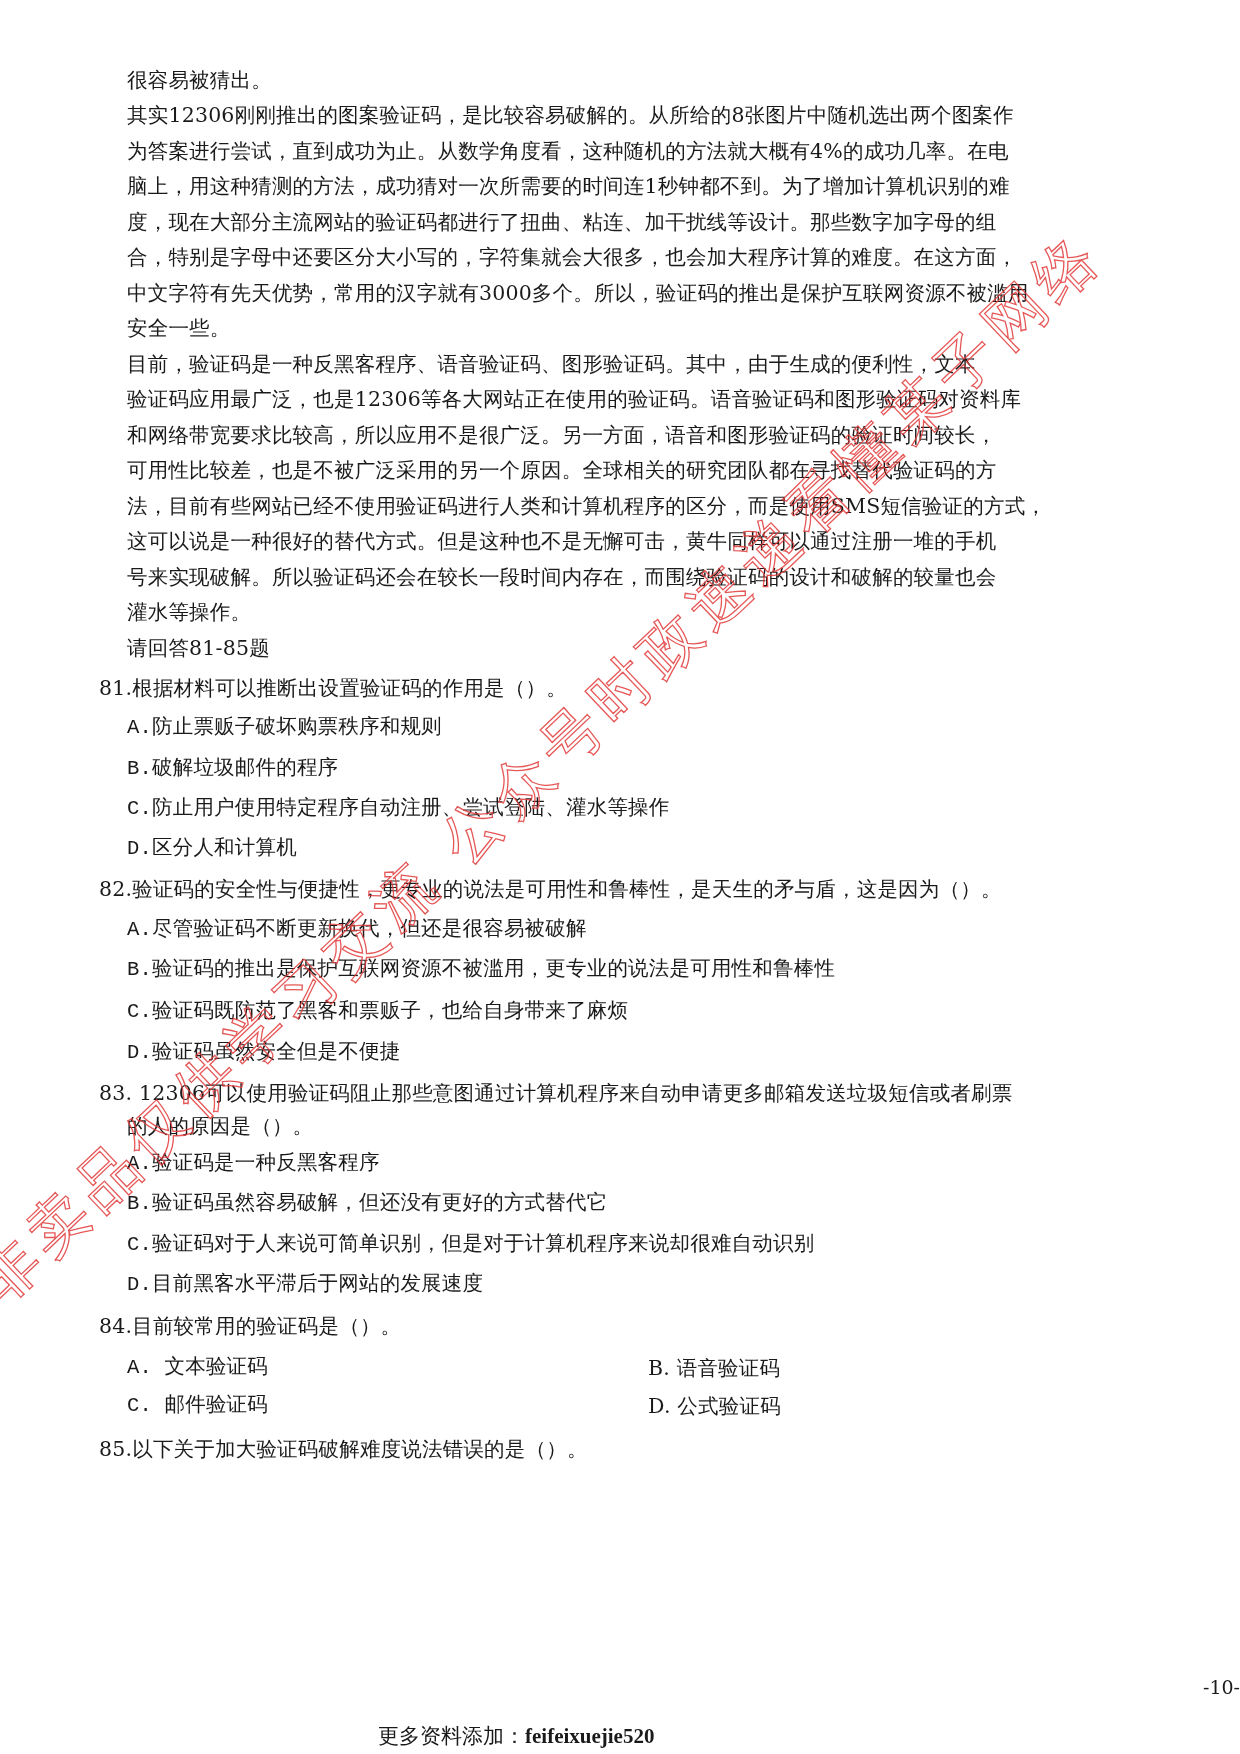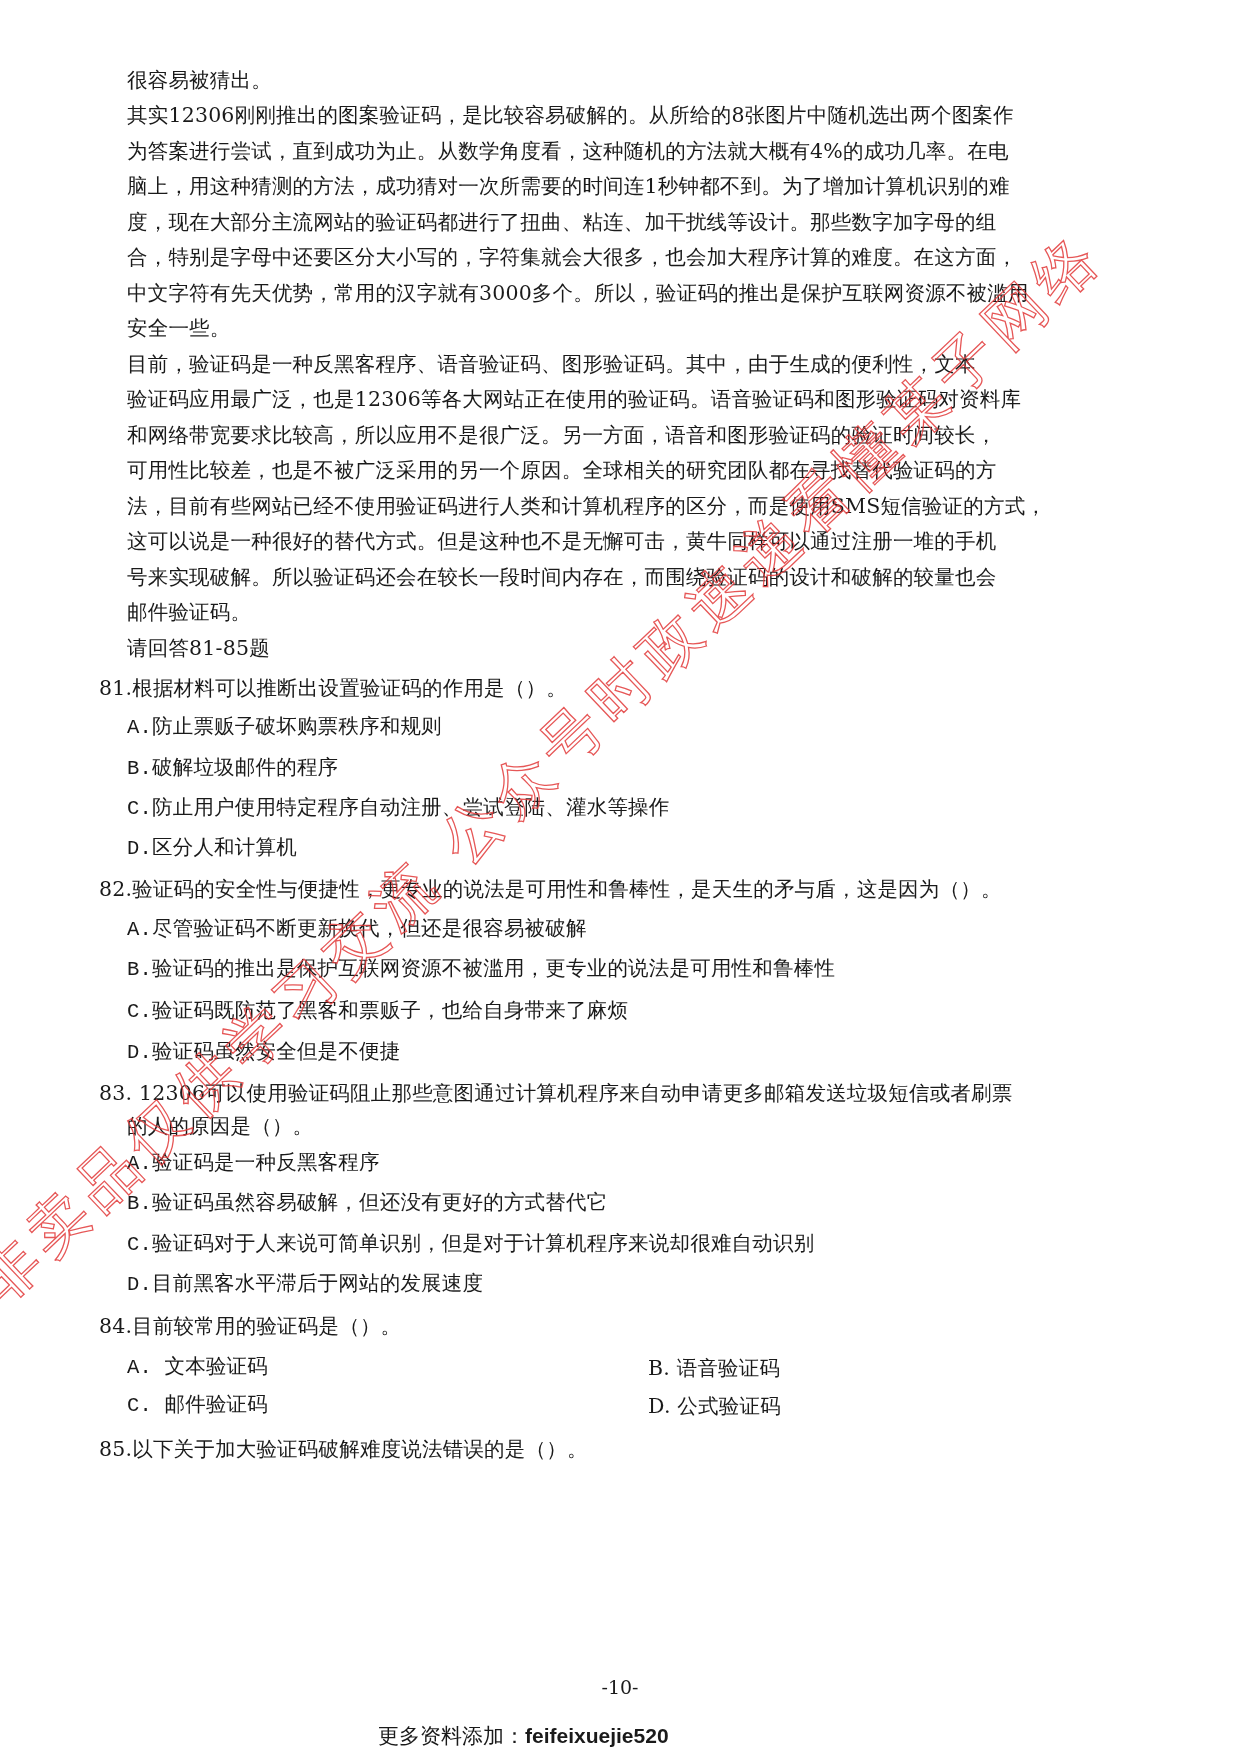--- a/index.html
+++ b/index.html
@@ -8,23 +8,23 @@
     font-family: "DejaVu Serif", "Liberation Serif", serif; color: #1a1a1a;
   }
   .page { position: absolute; left: 0; top: 0; width: 1240px; height: 1754px; }
   .line {
     position: absolute; font-size: 20.5px; line-height: 28px; white-space: nowrap; letter-spacing: 0.2px;
   }
   .para { left: 127px; }
   .q { left: 99px; }
   .opt { left: 127px; font-family: Liberation Mono, monospace; }
   .opt2 { left: 648px; }
-  .page-num { position: absolute; top: 1676px; left: 0; width: 1240px; text-align: center; font-size: 19px; }
+  .page-num { position: absolute; top: 1676px; left: 0; width: 1240px; text-align: right; font-size: 19px; }
   .footer { position: absolute; top: 1722px; left: 378px; font-size: 21px; white-space: nowrap; }
-  .footer .handle { font-family: Liberation Sans, sans-serif; font-weight: bold; margin-top: 8px; }
+  .footer .handle { font-family: Liberation Serif, serif; font-weight: bold; margin-top: 8px; }
   .watermark {
     position: absolute; left: 540px; top: 768px; transform: translate(-50%, -50%) rotate(-43.5deg);
     font-size: 60px; color: transparent; -webkit-text-stroke: 1.3px #e23a3a; white-space: nowrap;
     letter-spacing: 8px; opacity: 0.85; pointer-events: none; font-family: "DejaVu Sans", sans-serif;
   }
 </style>
 </head>
 <body>
 
 <div class="page">
@@ -38,21 +38,21 @@
     <div class="line para" style="top:243px">合，特别是字母中还要区分大小写的，字符集就会大很多，也会加大程序计算的难度。在这方面，</div>
     <div class="line para" style="top:279px">中文字符有先天优势，常用的汉字就有3000多个。所以，验证码的推出是保护互联网资源不被滥用</div>
     <div class="line para" style="top:314px">安全一些。</div>
     <div class="line para" style="top:350px">目前，验证码是一种反黑客程序、语音验证码、图形验证码。其中，由于生成的便利性，文本</div>
     <div class="line para" style="top:385px">验证码应用最广泛，也是12306等各大网站正在使用的验证码。语音验证码和图形验证码对资料库</div>
     <div class="line para" style="top:421px">和网络带宽要求比较高，所以应用不是很广泛。另一方面，语音和图形验证码的验证时间较长，</div>
     <div class="line para" style="top:456px">可用性比较差，也是不被广泛采用的另一个原因。全球相关的研究团队都在寻找替代验证码的方</div>
     <div class="line para" style="top:492px">法，目前有些网站已经不使用验证码进行人类和计算机程序的区分，而是使用SMS短信验证的方式，</div>
     <div class="line para" style="top:527px">这可以说是一种很好的替代方式。但是这种也不是无懈可击，黄牛同样可以通过注册一堆的手机</div>
     <div class="line para" style="top:563px">号来实现破解。所以验证码还会在较长一段时间内存在，而围绕验证码的设计和破解的较量也会</div>
-    <div class="line para" style="top:598px">邮件验证码。</div>
+    <div class="line para" style="top:598px">灌水等操作。</div>
     <div class="line para" style="top:634px">请回答81-85题</div>
   </div>
 
   <div>
     <div class="line q" style="top:674px">81.根据材料可以推断出设置验证码的作用是（）。</div>
     <div class="line opt" style="top:714px">A.防止票贩子破坏购票秩序和规则</div>
     <div class="line opt" style="top:755px">B.破解垃圾邮件的程序</div>
     <div class="line opt" style="top:795px">C.防止用户使用特定程序自动注册、尝试登陆、灌水等操作</div>
     <div class="line opt" style="top:835px">D.区分人和计算机</div>
   </div>

